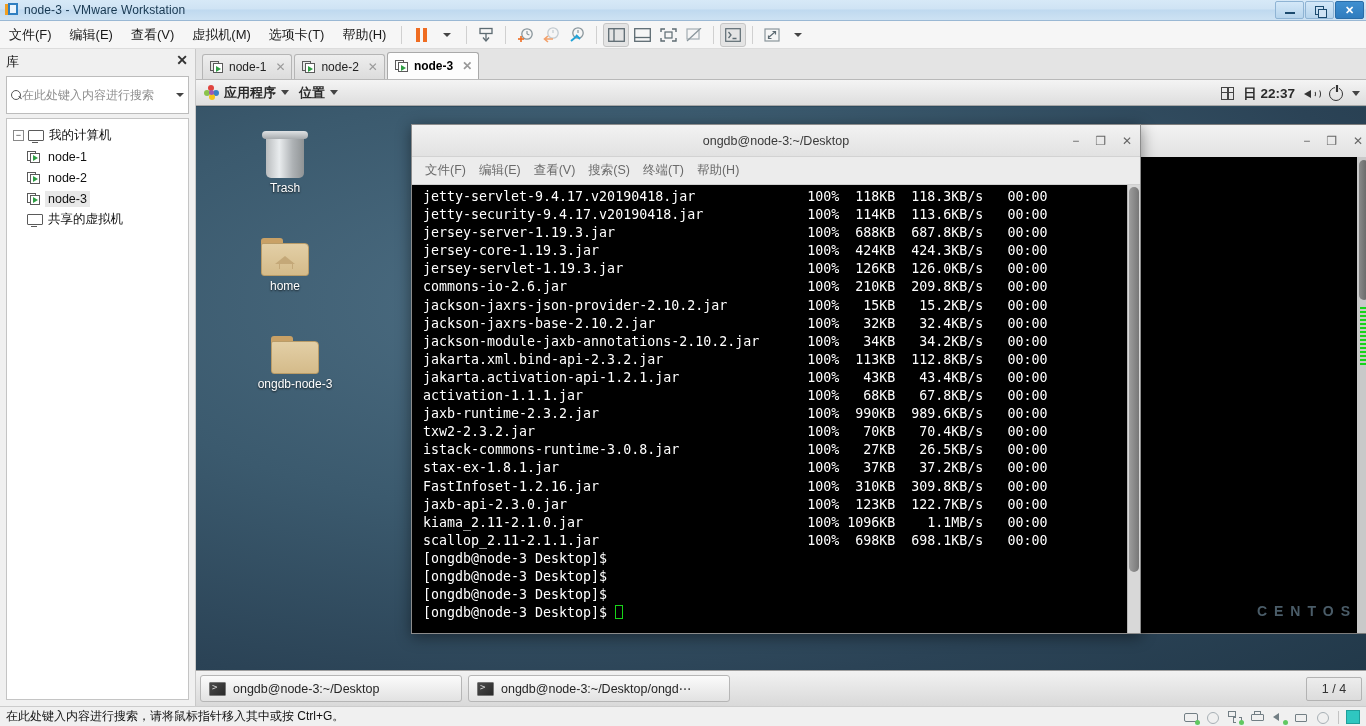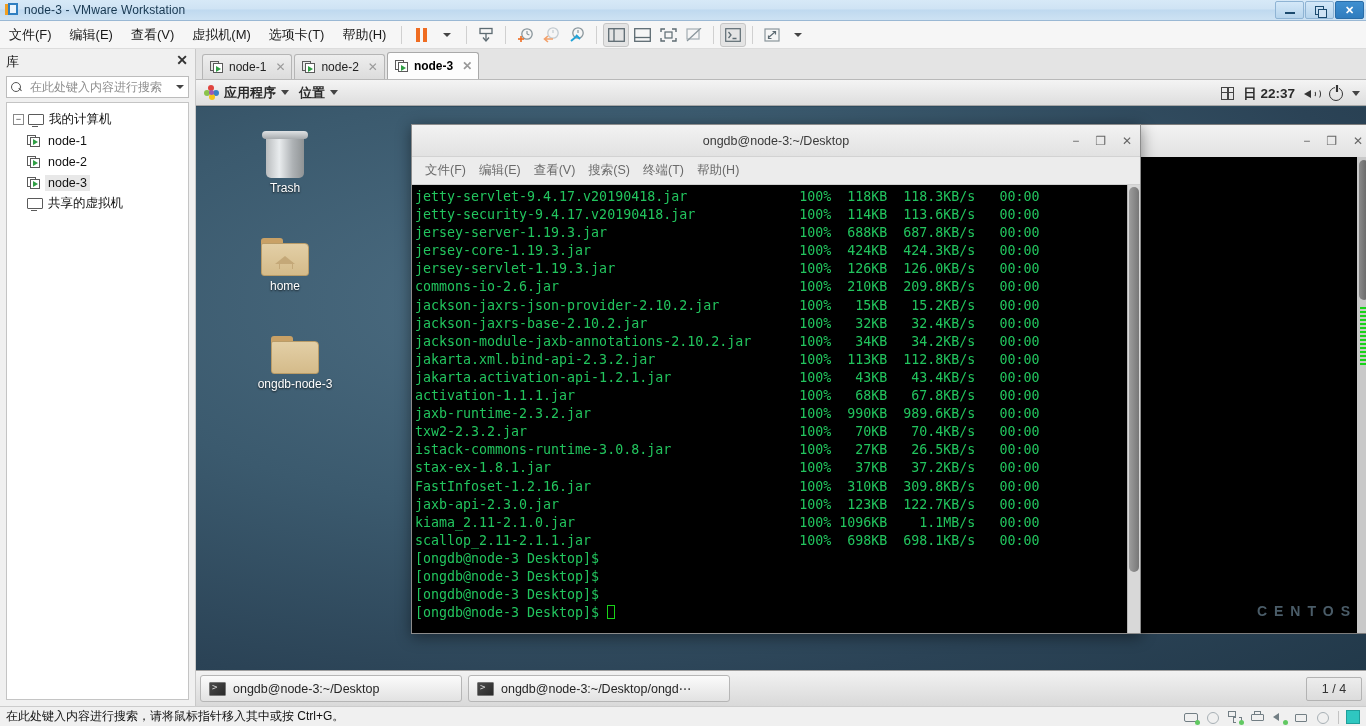--- a/index.html
+++ b/index.html
@@ -51,22 +51,22 @@
 
   
   .body-split { flex:1 1 auto; display:flex; min-height:0; }
 
   
   .sidebar { width:196px; flex:0 0 196px; background:#f0f0f0; border-right:1px solid #c9c9c9; display:flex; flex-direction:column; }
   .sb-head { height:25px; display:flex; align-items:center; padding:0 6px; position:relative;}
   .sb-head .t { font-size:13px; color:#111; }
   .sb-close { position:absolute; right:7px; top:4px; font-size:14px; color:#333; line-height:14px; font-weight:bold;}
   .sb-search {
-    margin:2px 6px 4px 6px; height:22px; background:#fff; border:1px solid #bcbcbc;
-    display:flex; align-items:center; padding:0 4px; gap:8px;
+    margin:2px 6px 4px 6px; height:38px; background:#fff; border:1px solid #bcbcbc;
+    display:flex; align-items:center; padding:0 4px; gap:0;
   }
   .sb-search .ph { font-size:12px; color:#8d8d8d; flex:1; }
   .magnifier { width:11px; height:11px; position:relative; flex:0 0 11px;}
   .magnifier:before { content:""; position:absolute; left:0; top:0; width:8px; height:8px; border:1.4px solid #555; border-radius:50%; }
   .magnifier:after { content:""; position:absolute; left:7px; top:7px; width:4px; height:1.4px; background:#555; transform:rotate(45deg); }
   .tree { flex:1; background:#fff; border:1px solid #c4c4c4; margin:0 6px 6px 6px; padding:6px 0; font-size:12.5px; overflow:hidden;}
   .tnode { display:flex; align-items:center; height:21px; padding-left:6px; gap:4px; color:#111; }
   .tnode.sel .lbl { background:#e8e8e8; }
   .tnode .lbl { padding:1px 3px; }
   .expander { width:11px; height:11px; border:1px solid #888; background:#fff; display:flex; align-items:center; justify-content:center; font-size:9px; line-height:9px; color:#333; flex:0 0 11px;}
@@ -134,22 +134,22 @@
   
   .term-win { position:absolute; border:1px solid #8c8c8c; box-shadow:0 3px 14px rgba(0,0,0,.45); display:flex; flex-direction:column; }
   .tw-title { height:32px; background:linear-gradient(to bottom,#f2f2f2,#e2e2e2); display:flex; align-items:center; justify-content:center; position:relative; border-bottom:1px solid #d2d2d2;}
   .tw-title .txt { font-size:12.5px; color:#3a3a3a;}
   .tw-ctrl { position:absolute; right:8px; top:0; height:32px; display:flex; align-items:center; gap:16px; color:#666; font-size:12px;}
   .tw-menu { height:28px; background:#ececec; display:flex; align-items:center; padding-left:8px; gap:3px; border-bottom:1px solid #cfcfcf;}
   .tw-menu span { font-size:12.5px; color:#6a6a6a; padding:2px 5px;}
   .tw-body { flex:1; background:#000; position:relative; overflow:hidden; }
   .term-text {
     font-family:"DejaVu Sans Mono","Liberation Mono",monospace;
-    font-size:13.3px; line-height:18.1px; color:#22c55e; white-space:pre;
-    padding:3px 0 0 3px; letter-spacing:0px;
+    font-size:13.3px; line-height:18.1px; color:#ffffff; white-space:pre;
+    padding:3px 0 0 3px; letter-spacing:0px;margin-left:8px;
   }
   .term-scroll { position:absolute; right:0; top:0; bottom:0; width:13px; background:#d8d8d8; border-left:1px solid #b5b5b5;}
   .term-scroll .thumb { position:absolute; left:1px; right:1px; top:2px; height:86%; background:linear-gradient(to right,#9d9d9d,#777); border-radius:6px;}
   .cursor-blk { display:inline-block; width:8px; height:14px; border:1.4px solid #18d318; vertical-align:-2px;}
 
   
   .back-win { position:absolute; border:1px solid #7d7d7d; background:#ececec; display:flex; flex-direction:column;}
   .bw-title { height:32px; background:linear-gradient(to bottom,#f2f2f2,#e2e2e2); position:relative;}
   .bw-ctrl { position:absolute; right:8px; top:0; height:32px; display:flex; align-items:center; gap:16px; color:#666; font-size:12px;}
   .bw-body { flex:1; background:#000; position:relative; overflow:hidden;}

